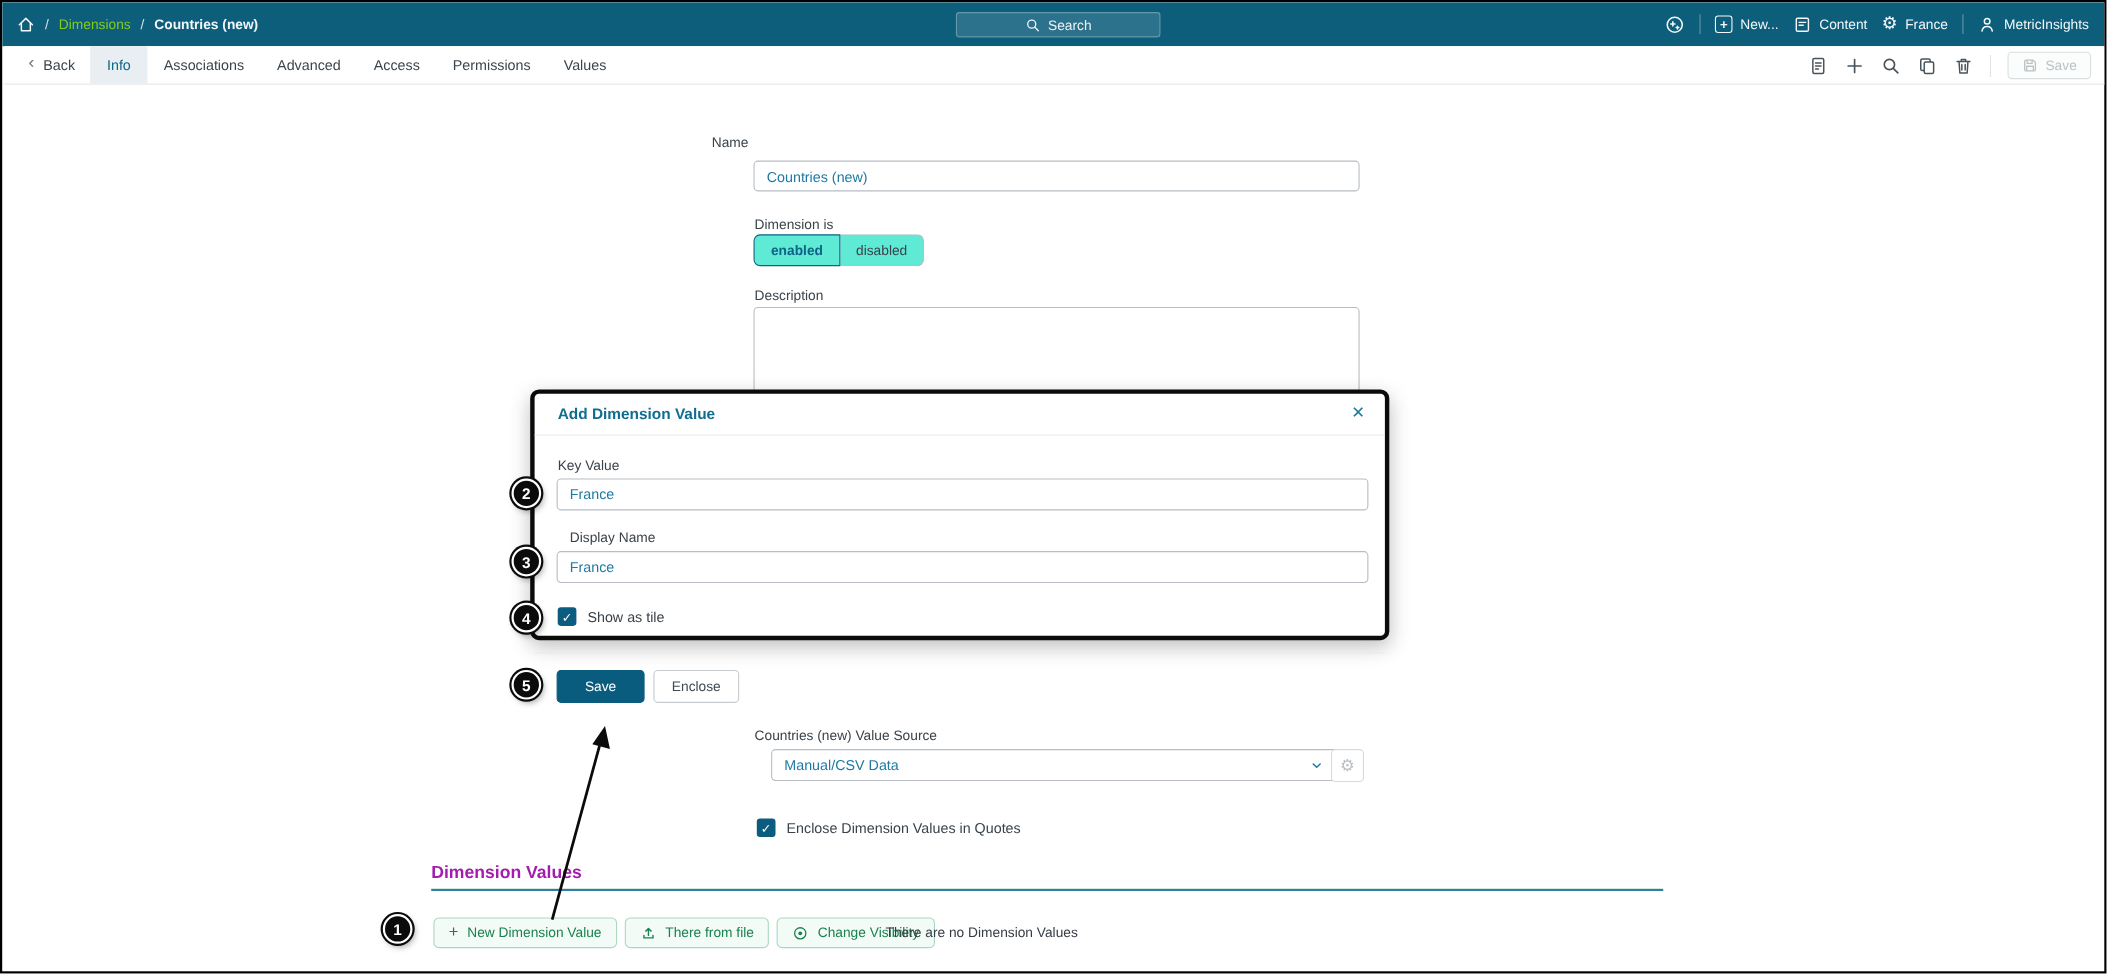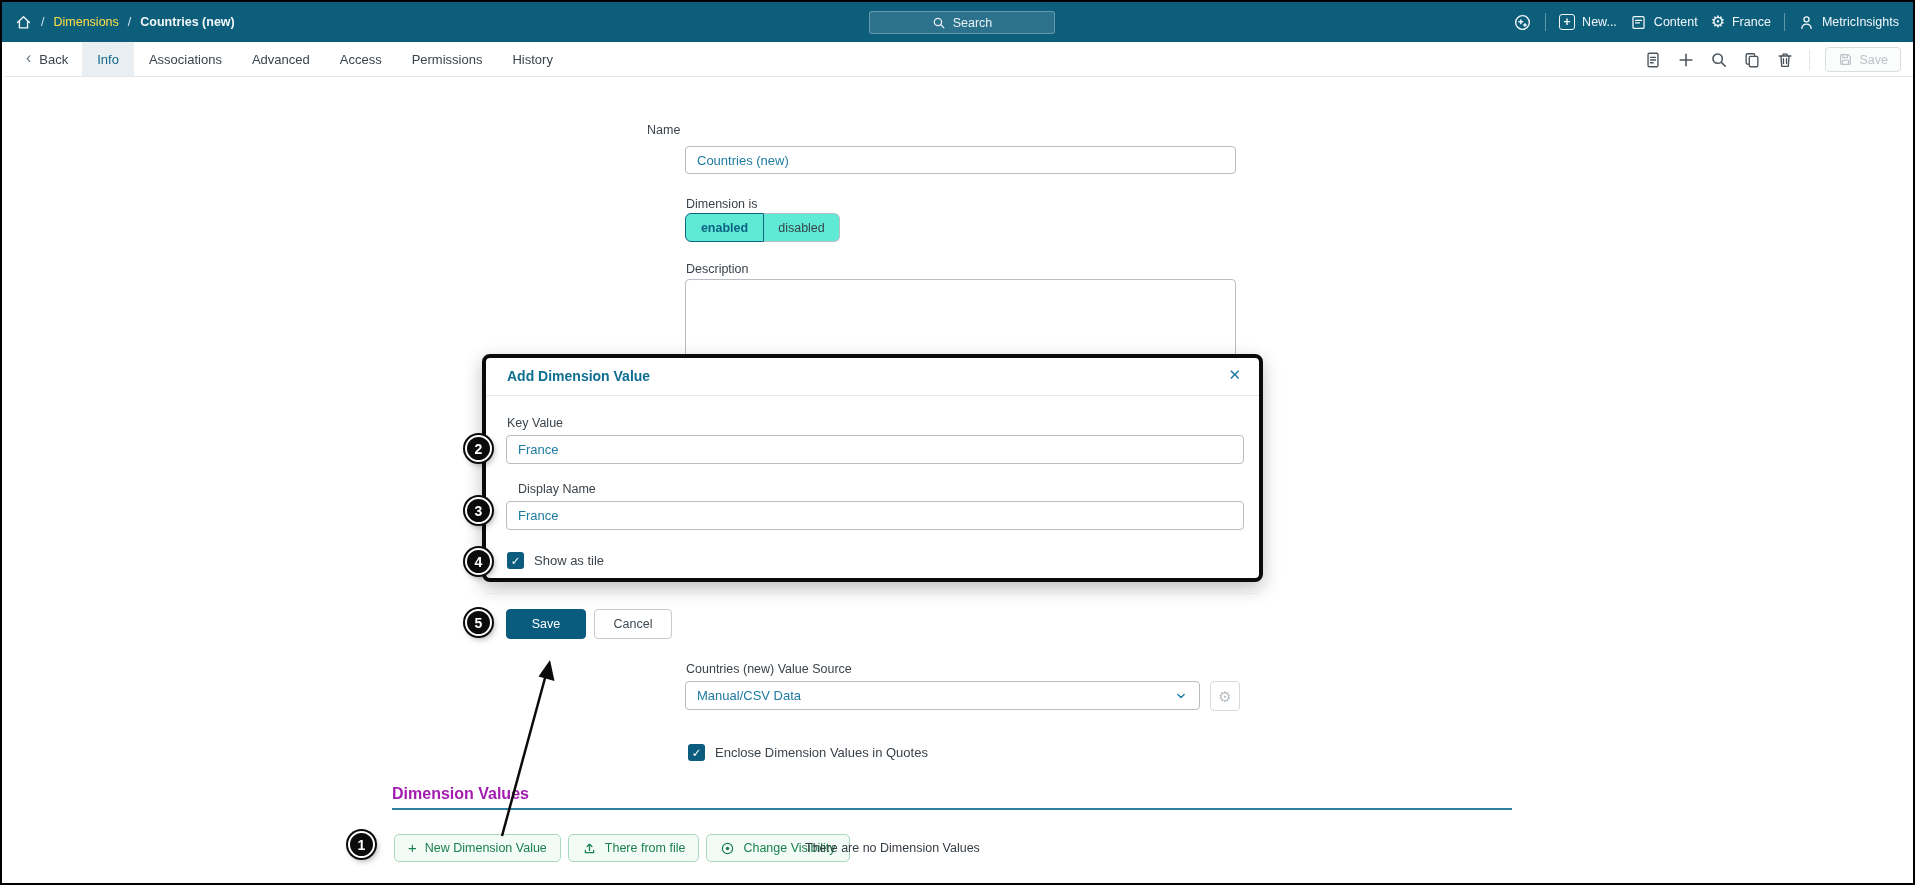--- a/index.html
+++ b/index.html
@@ -10,21 +10,21 @@
     border:2px solid #000; overflow:hidden;
   }
   
   .navbar {
     position:absolute; left:0; top:0; width:100%; height:40px;
     background:#0d5e7b; color:#f2f7f9; display:flex; align-items:center;
   }
   .crumbs { display:flex; align-items:center; gap:9px; padding-left:13px; font-size:12.5px; }
   .crumbs .slash { color:#cfe0e8; }
   .crumbs .current { font-weight:bold; }
-  .crumb-link { color:#fde047; cursor:pointer; }
+  .crumb-link { color:#84cc16; cursor:pointer; }
   .searchbox {
     position:absolute; left:867px; top:9px; width:186px; height:23px;
     background:rgba(255,255,255,.13); border:1px solid rgba(255,255,255,.28);
     border-radius:3px; display:flex; align-items:center; justify-content:center;
     gap:7px; font-size:12.5px; color:#eaf2f5; cursor:text;
   }
   .nav-right { position:absolute; right:14px; top:0; height:40px; display:flex; align-items:center; gap:13px; font-size:12.5px; }
   .nav-item { display:flex; align-items:center; gap:7px; cursor:pointer; white-space:nowrap; }
   .nav-divider { width:1px; height:18px; background:rgba(255,255,255,.35); }
   .icon { display:inline-flex; align-items:center; justify-content:center; line-height:1; }
@@ -65,21 +65,21 @@
     border-radius:6px 0 0 6px; z-index:1;
   }
   .seg.off {
     width:76px; border:1px solid #b7bdc3; border-left:none; color:#39434b;
     border-radius:0 6px 6px 0;
   }
   textarea.input { resize:none; padding:8px 11px; }
   .select {
     position:absolute; border:1px solid #b7bdc3; border-radius:4px; background:#fff;
     color:#1e7aa2; font-size:13px; display:flex; align-items:center; cursor:pointer;
-    padding:0 11px; justify-content:space-between;
+    padding:0 11px; justify-content:space-between;margin-left:16px;
   }
   .select .chev { color:#1e7aa2; }
   .sq-btn {
     position:absolute; width:30px; height:30px; border:1px solid #d7dbde; border-radius:4px;
     background:#fff; color:#b9bfc4; display:flex; align-items:center; justify-content:center; cursor:pointer;
   }
   .checkrow { position:absolute; display:flex; align-items:center; gap:10px; font-size:13px; color:#3a434b; }
   .checkbox {
     width:17px; height:17px; background:#0b5c7e; border-radius:3px; color:#fff;
     display:inline-flex; align-items:center; justify-content:center; font-size:11.5px; font-weight:bold; cursor:pointer;
@@ -204,21 +204,21 @@
     <div class="tab">
         <span>Advanced</span>
       </div>
     <div class="tab">
         <span>Access</span>
       </div>
     <div class="tab">
         <span>Permissions</span>
       </div>
     <div class="tab">
-        <span>History</span>
+        <span>Values</span>
       </div>
 
     <div class="tab-tools">
       <span class="tool-icon">
         <svg class="si" width="18" height="18" viewBox="0 0 20 20" fill="none" stroke="#49535b" stroke-width="1.5" stroke-linecap="round" stroke-linejoin="round">
             <rect x="4.5" y="2.5" width="11" height="15" rx="1.5"></rect>
             <path d="M7.2 7 h5.6 M7.2 10 h5.6 M7.2 13 h3"></path>
           </svg>
       </span>
       <span class="tool-icon">
@@ -332,21 +332,21 @@
 
     <div class="checkrow" style="left:21px; top:194px;">
       <span class="checkbox">
           <span>✓</span>
         </span>
       <span>Show as tile</span>
     </div>
 
     <div class="m-divider" style="top:235px;"></div>
     <button class="m-btn m-save">Save</button>
-    <button class="m-btn m-cancel">Cancel</button>
+    <button class="m-btn m-cancel">Enclose</button>
   </div>
 
   <svg class="arrow-layer" viewBox="0 0 1915 885">
     <line x1="500" y1="834" x2="543" y2="676" stroke="#0b0b0b" stroke-width="2.5"></line>
     <polygon points="548,658 552.5,679 536.5,674.5" fill="#0b0b0b"></polygon>
   </svg>
 
   <div class="callout" style="left:346px; top:829px;">1</div>
   <div class="callout" style="left:463px; top:433px;">2</div>
   <div class="callout" style="left:463px; top:495px;">3</div>

